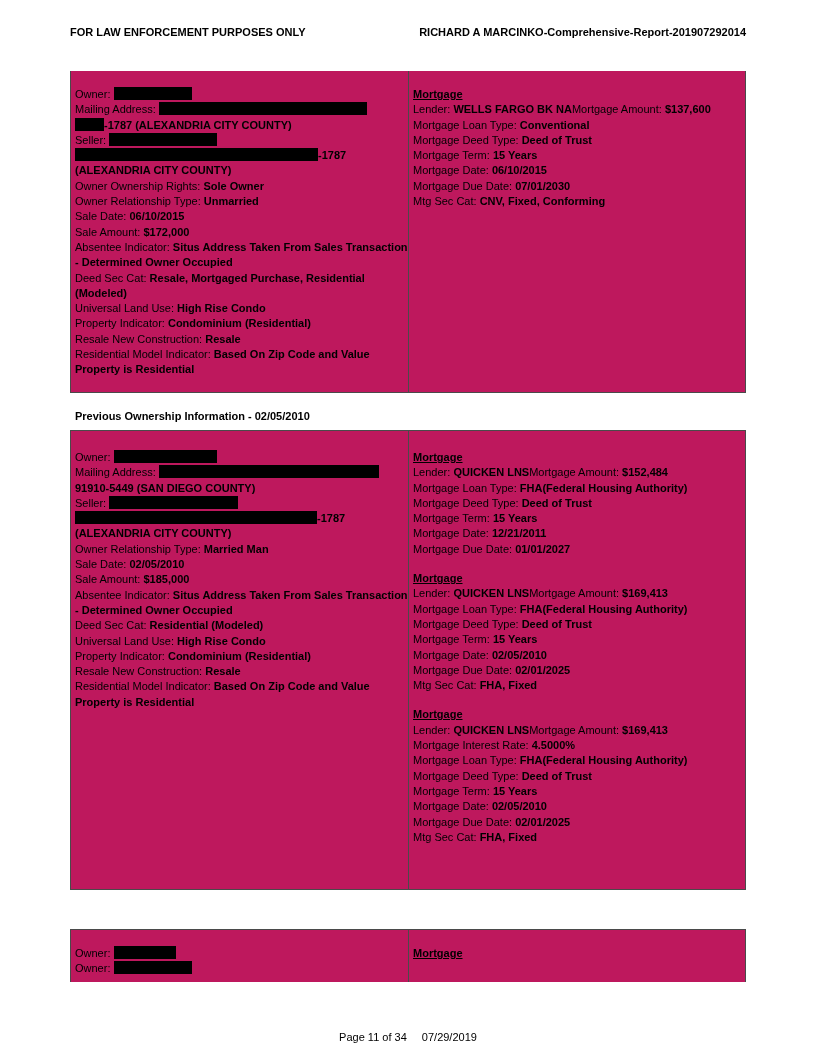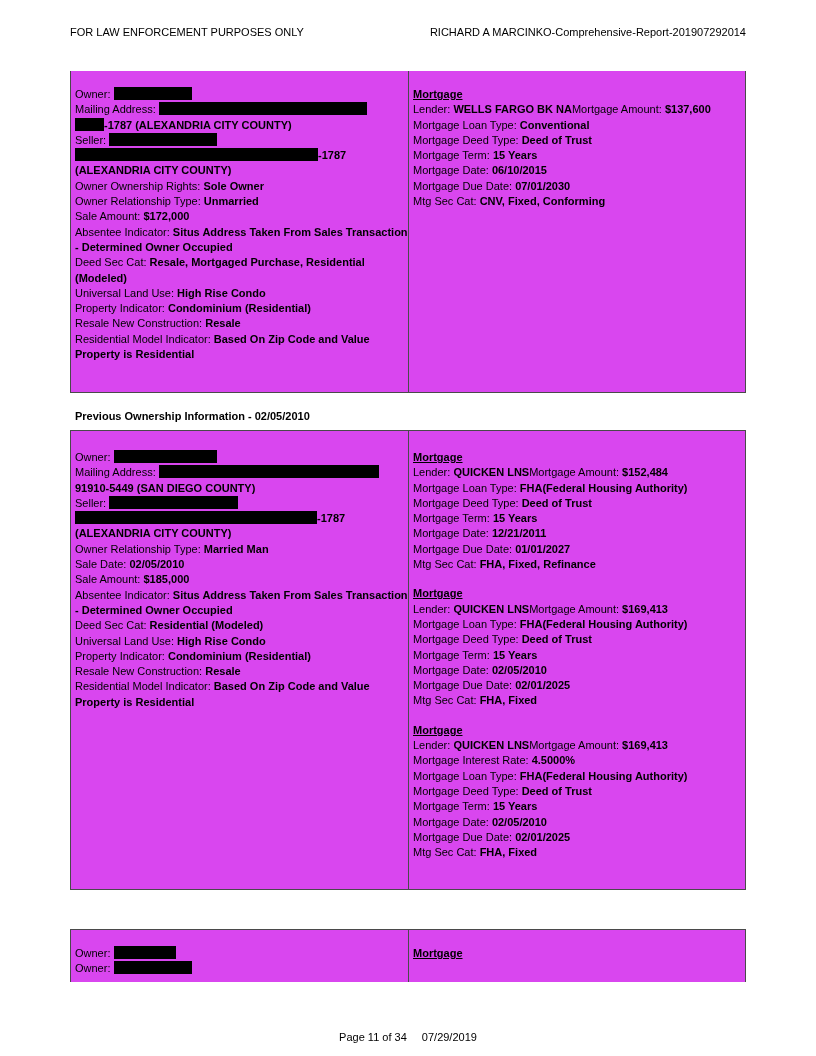--- a/index.html
+++ b/index.html
@@ -4,25 +4,25 @@
 <style>
   html,body{margin:0;padding:0;}
   body{
     width:816px;height:1056px;position:relative;background:#ffffff;
     font-family:"Liberation Sans", sans-serif;color:#000;
     -webkit-font-smoothing:antialiased;
   }
   .page-header{
     position:absolute;top:26px;left:70px;width:676px;
     display:flex;justify-content:space-between;
-    font-size:11px;font-weight:normal;white-space:nowrap;
+    font-size:11px;font-weight:bold;white-space:nowrap;
   }
   .box{
     position:absolute;left:70px;width:676px;display:flex;
-    border:1px solid #4a4a4a;box-sizing:border-box;background:#d946ef;justify-content:flex-end;
+    border:1px solid #4a4a4a;box-sizing:border-box;background:#be185d;justify-content:flex-end;
   }
   #box1{top:71px;height:322px;border-top:none;}
   #box2{top:430px;height:460px;}
   #box3{top:929px;height:53px;border-bottom:none;overflow:hidden;}
   .col{
     font-size:11px;line-height:15.3px;overflow:hidden;
     padding:16px 4px 0 4px;box-sizing:border-box;
   }
   #box2 .col{padding-top:19px;}
   .col-left{width:337px;flex:none;}
@@ -57,20 +57,21 @@
 <div class="box" id="box1">
   <div class="col col-left">
       <div class="line"><span class="lab">Owner: </span><span class="redact" style="width: 78px;"></span></div>
       <div class="line"><span class="lab">Mailing Address: </span><span class="redact" style="width: 208px;"></span></div>
       <div class="line"><span class="redact" style="width: 29px;"></span><span class="val">-1787 (ALEXANDRIA CITY COUNTY)</span></div>
       <div class="line"><span class="lab">Seller: </span><span class="redact" style="width: 108px;"></span></div>
       <div class="line"><span class="redact" style="width: 243px;"></span><span class="val">-1787</span></div>
       <div class="line"><span class="val">(ALEXANDRIA CITY COUNTY)</span></div>
       <div class="line"><span class="lab">Owner Ownership Rights: </span><span class="val">Sole Owner</span></div>
       <div class="line"><span class="lab">Owner Relationship Type: </span><span class="val">Unmarried</span></div>
+      <div class="line"><span class="lab">Sale Date: </span><span class="val">06/10/2015</span></div>
       <div class="line"><span class="lab">Sale Amount: </span><span class="val">$172,000</span></div>
       <div class="line"><span class="lab">Absentee Indicator: </span><span class="val">Situs Address Taken From Sales Transaction</span></div>
       <div class="line"><span class="val">- Determined Owner Occupied</span></div>
       <div class="line"><span class="lab">Deed Sec Cat: </span><span class="val">Resale, Mortgaged Purchase, Residential</span></div>
       <div class="line"><span class="val">(Modeled)</span></div>
       <div class="line"><span class="lab">Universal Land Use: </span><span class="val">High Rise Condo</span></div>
       <div class="line"><span class="lab">Property Indicator: </span><span class="val">Condominium (Residential)</span></div>
       <div class="line"><span class="lab">Resale New Construction: </span><span class="val">Resale</span></div>
       <div class="line"><span class="lab">Residential Model Indicator: </span><span class="val">Based On Zip Code and Value</span></div>
       <div class="line"><span class="val">Property is Residential</span></div>
@@ -115,21 +116,20 @@
   <div class="divider"></div>
   <div class="col col-right">
       <div class="mblock">
         <div class="mheading line">Mortgage</div>
         <div class="line"><span class="lab">Lender: </span><span class="val">QUICKEN LNS</span><span class="lab">Mortgage Amount: </span><span class="val">$152,484</span></div>
         <div class="line"><span class="lab">Mortgage Loan Type: </span><span class="val">FHA(Federal Housing Authority)</span></div>
         <div class="line"><span class="lab">Mortgage Deed Type: </span><span class="val">Deed of Trust</span></div>
         <div class="line"><span class="lab">Mortgage Term: </span><span class="val">15 Years</span></div>
         <div class="line"><span class="lab">Mortgage Date: </span><span class="val">12/21/2011</span></div>
         <div class="line"><span class="lab">Mortgage Due Date: </span><span class="val">01/01/2027</span></div>
-        <div class="line"><span class="lab">Mtg Sec Cat: </span><span class="val">FHA, Fixed, Refinance</span></div>
       </div>
       <div class="mblock">
         <div class="mheading line">Mortgage</div>
         <div class="line"><span class="lab">Lender: </span><span class="val">QUICKEN LNS</span><span class="lab">Mortgage Amount: </span><span class="val">$169,413</span></div>
         <div class="line"><span class="lab">Mortgage Loan Type: </span><span class="val">FHA(Federal Housing Authority)</span></div>
         <div class="line"><span class="lab">Mortgage Deed Type: </span><span class="val">Deed of Trust</span></div>
         <div class="line"><span class="lab">Mortgage Term: </span><span class="val">15 Years</span></div>
         <div class="line"><span class="lab">Mortgage Date: </span><span class="val">02/05/2010</span></div>
         <div class="line"><span class="lab">Mortgage Due Date: </span><span class="val">02/01/2025</span></div>
         <div class="line"><span class="lab">Mtg Sec Cat: </span><span class="val">FHA, Fixed</span></div>

